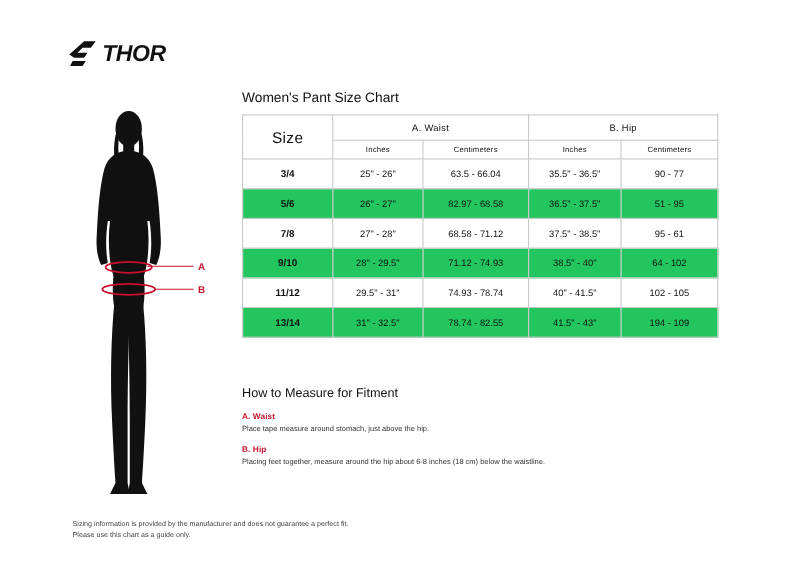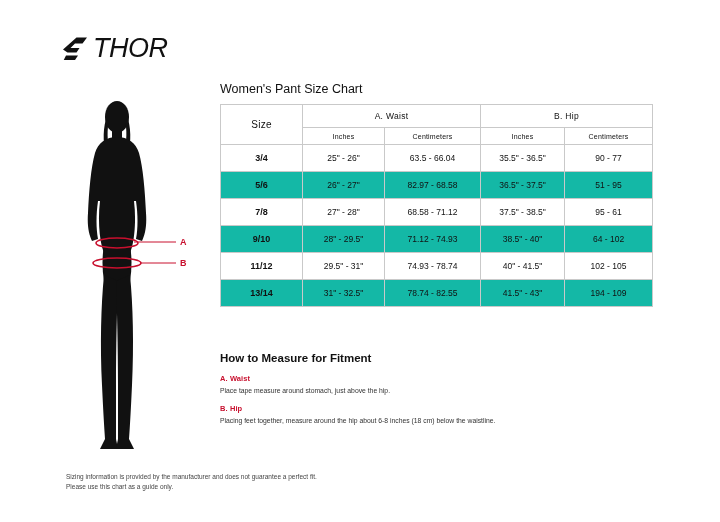--- a/index.html
+++ b/index.html
@@ -32,23 +32,23 @@
     align-items: center;
   }
   .logo-mark {
     width: 30px;
     height: 30px;
     margin-right: 3px;
     flex: none;
   }
   .logo-text {
     font-family: "Liberation Sans", sans-serif;
-    font-weight: normal;
+    font-weight: bold;
     font-style: italic;
-    font-size: 27px;
+    font-size: 21px;
     letter-spacing: -0.5px;
     color: #111111;
     line-height: 1;
   }
 
   
   .figure-wrap {
     position: absolute;
     left: 60px;
     top: 95px;
@@ -94,50 +94,50 @@
     font-weight: normal;
   }
   .grp-head {
     height: 22px;
     font-size: 8.5px;
     font-weight: bold;
     letter-spacing: 0.3px;
     color: #111111;
   }
   .size-head {
-    font-size: 10px;
+    font-size: 14px;
     font-weight: bold;
     letter-spacing: 0.3px;
     color: #111111;
   }
   .unit-head {
     height: 16px;
     font-size: 7px;
     font-weight: bold;
     letter-spacing: 0.2px;
     color: #111111;
   }
   .body-row td {
     height: 26px;
     font-size: 8.5px;
     color: #111111;
   }
   .body-row td.size-cell {
     font-weight: bold;
     font-size: 9px;
   }
-  .row-shade td { background: #14b8a6; }
+  .row-shade td { background: #22c55e; }
 
   
   .howto-title {
     position: absolute;
     left: 220px;
     top: 352px;
     font-size: 11.5px;
-    font-weight: bold;
+    font-weight: normal;
     color: #111111;
   }
   .howto-block { position: absolute; left: 220px; width: 430px; }
   .howto-a { top: 374px; }
   .howto-b { top: 404px; }
   .howto-h {
     font-size: 7.5px;
     font-weight: bold;
     color: #c8102e;
     margin: 0 0 3px 0;

